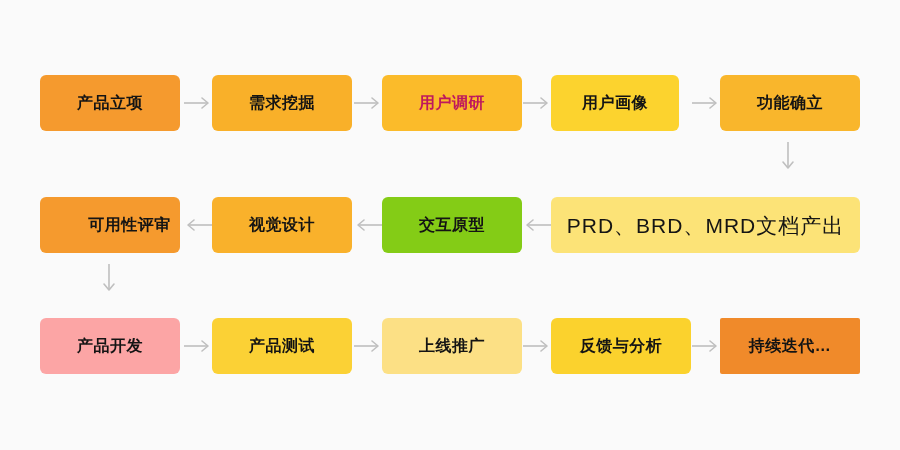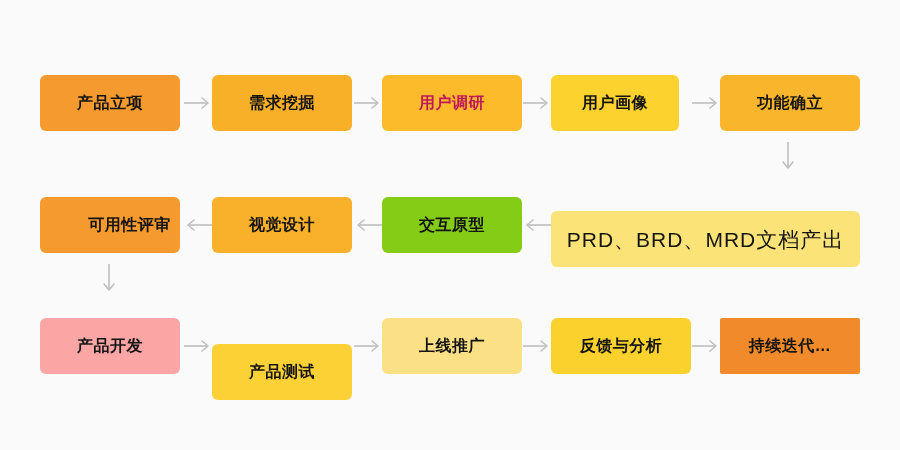--- a/index.html
+++ b/index.html
@@ -67,23 +67,23 @@
 
 <div id="canvas" style="background: rgb(250, 250, 250);">
     <div class="node" style="left: 40px; top: 75px; width: 140px; height: 56px; background: rgb(245, 154, 46); color: rgb(20, 20, 20);">产品立项</div>
     <div class="node" style="left: 212px; top: 75px; width: 140px; height: 56px; background: rgb(249, 176, 41); color: rgb(20, 20, 20);">需求挖掘</div>
     <div class="node" style="left: 382px; top: 75px; width: 140px; height: 56px; background: rgb(251, 187, 42); color: #be185d;">用户调研</div>
     <div class="node" style="left: 551px; top: 75px; width: 128px; height: 56px; background: rgb(252, 211, 46); color: rgb(20, 20, 20);">用户画像</div>
     <div class="node" style="left: 720px; top: 75px; width: 140px; height: 56px; background: rgb(249, 182, 44); color: rgb(20, 20, 20);">功能确立</div>
     <div class="node" style="left: 40px; top: 197px; width: 140px; height: 56px; background: rgb(245, 154, 46); color: rgb(20, 20, 20); padding-left: 39px;">可用性评审</div>
     <div class="node" style="left: 212px; top: 197px; width: 140px; height: 56px; background: rgb(249, 177, 43); color: rgb(20, 20, 20);">视觉设计</div>
     <div class="node" style="left: 382px; top: 197px; width: 140px; height: 56px; background: #84cc16; color: rgb(20, 20, 20);">交互原型</div>
-    <div class="node doc" style="left: 551px; top: 197px; width: 309px; height: 56px; background: rgb(252, 227, 119); color: rgb(20, 20, 20); margin-top: 14px;">PRD、BRD、MRD文档产出</div>
+    <div class="node doc" style="left: 551px; top: 197px; width: 309px; height: 56px; background: rgb(252, 227, 119); color: rgb(20, 20, 20);">PRD、BRD、MRD文档产出</div>
     <div class="node" style="left: 40px; top: 318px; width: 140px; height: 56px; background: #fca5a5; color: rgb(20, 20, 20);">产品开发</div>
-    <div class="node" style="left: 212px; top: 318px; width: 140px; height: 56px; background: rgb(251, 209, 53); color: rgb(20, 20, 20); margin-top: 26px;">产品测试</div>
+    <div class="node" style="left: 212px; top: 318px; width: 140px; height: 56px; background: rgb(251, 209, 53); color: rgb(20, 20, 20);">产品测试</div>
     <div class="node" style="left: 382px; top: 318px; width: 140px; height: 56px; background: rgb(252, 224, 133); color: rgb(20, 20, 20);">上线推广</div>
     <div class="node" style="left: 551px; top: 318px; width: 140px; height: 56px; background: rgb(251, 210, 45); color: rgb(20, 20, 20);">反馈与分析</div>
     <div class="node square" style="left: 720px; top: 318px; width: 140px; height: 56px; background: rgb(240, 138, 42); color: rgb(20, 20, 20);">持续迭代…</div>
     <div class="arrow h" style="left: 182px; top: 93px; color: rgb(191, 191, 191);">
       <svg width="30" height="14" viewBox="0 0 30 14">
         <line x1="1" y1="7" x2="25" y2="7" stroke="currentColor" stroke-width="1.6"></line>
         <polyline points="19,2 25,7 19,12" fill="none" stroke="currentColor" stroke-width="1.6" stroke-linecap="round" stroke-linejoin="round"></polyline>
       </svg>
     </div>
     <div class="arrow h" style="left: 352px; top: 93px; color: rgb(191, 191, 191);">

